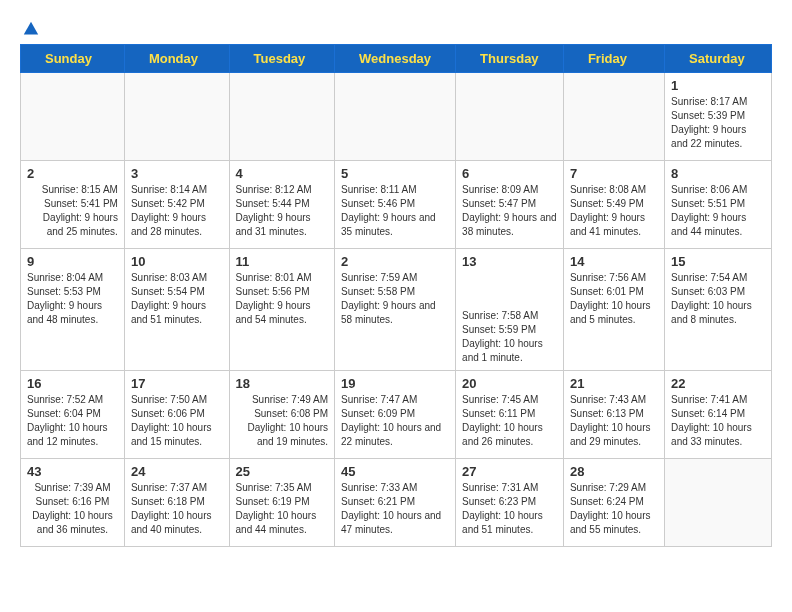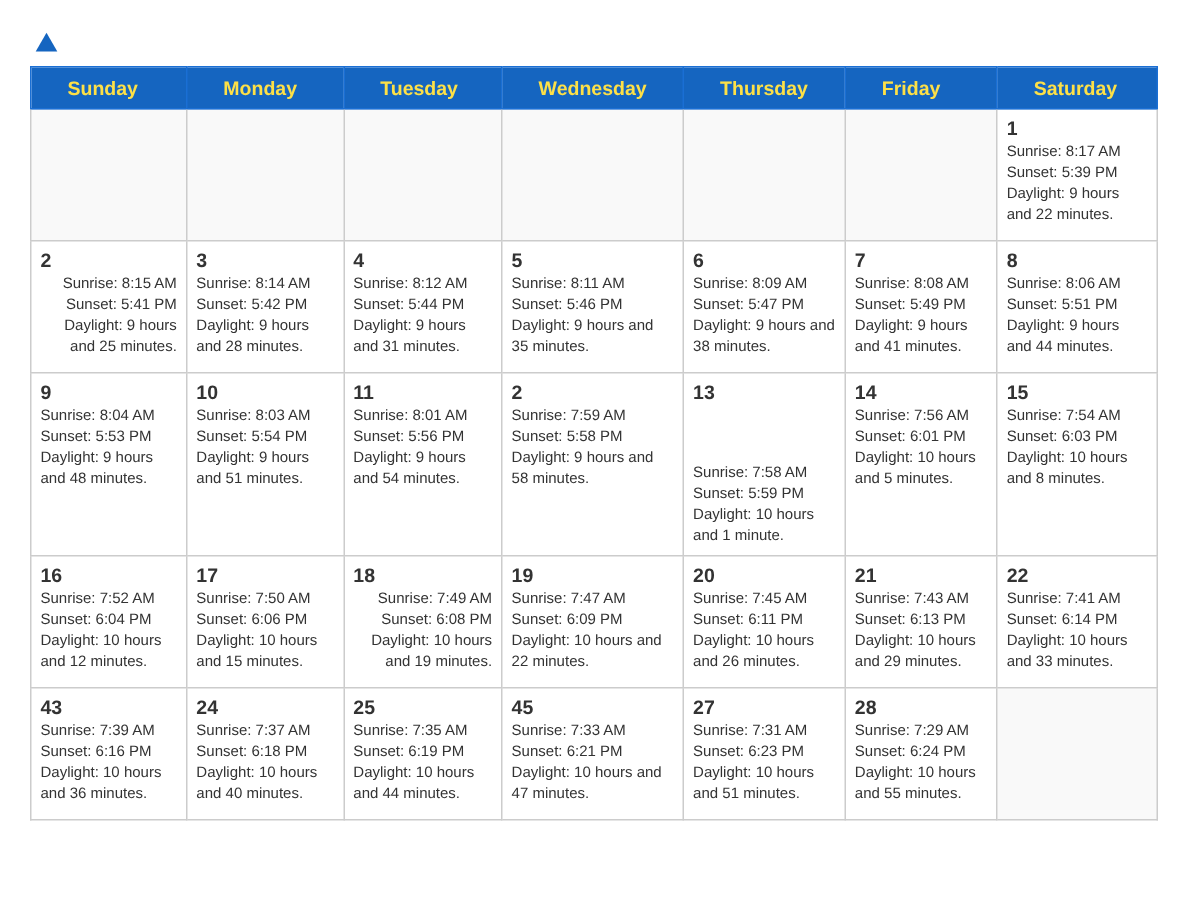--- a/index.html
+++ b/index.html
@@ -256,21 +256,21 @@
         <td>
           <div class="day-num">22</div>
           <div class="day-info" style="white-space: pre-line;">Sunrise: 7:41 AM
 Sunset: 6:14 PM
 Daylight: 10 hours and 33 minutes.</div>
         </td>
       </tr>
       <tr class="week-row">
         <td>
           <div class="day-num">43</div>
-          <div class="day-info" style="white-space: pre-line;">Sunrise: 7:39 AM
+          <div class="day-info" style="white-space: pre-line; text-align: center;">Sunrise: 7:39 AM
 Sunset: 6:16 PM
 Daylight: 10 hours and 36 minutes.</div>
         </td>
         <td>
           <div class="day-num">24</div>
           <div class="day-info" style="white-space: pre-line;">Sunrise: 7:37 AM
 Sunset: 6:18 PM
 Daylight: 10 hours and 40 minutes.</div>
         </td>
         <td>

